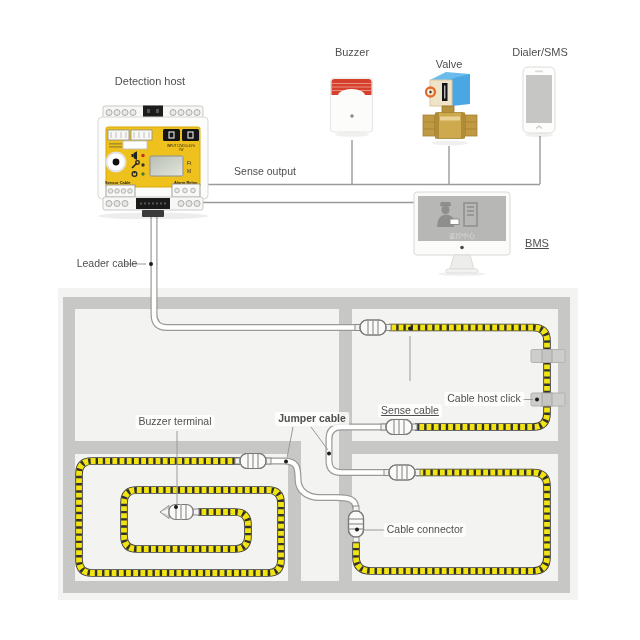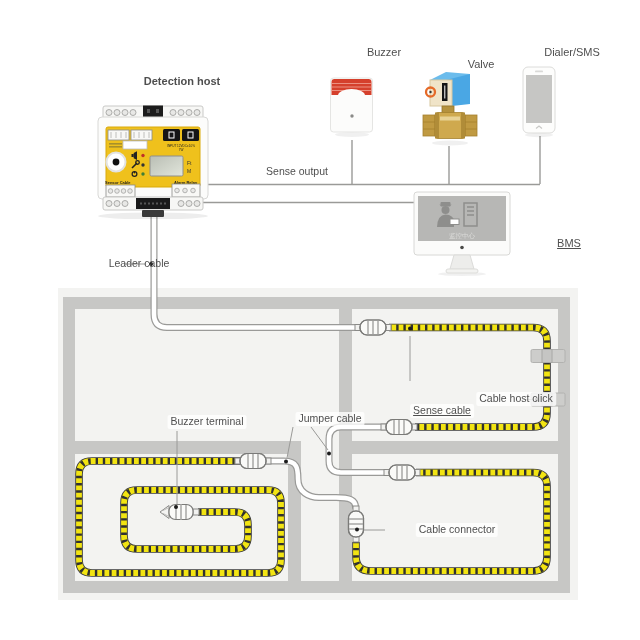--- a/index.html
+++ b/index.html
@@ -5,21 +5,21 @@
   html,body{margin:0;padding:0;background:#fff;}
   .stage{position:relative;width:640px;height:640px;background:#fff;overflow:hidden;
          font-family:"Liberation Sans", sans-serif;}
   .floor-bg{position:absolute;left:58px;top:288px;width:520px;height:312px;background:#f3f3f1;}
   .wall{position:absolute;background:#c7c7c5;}
   .wall-outer{position:absolute;left:63px;top:297px;width:507px;height:296px;
               border:12px solid #c7c7c5;background:transparent;box-sizing:border-box;}
   .overlay{position:absolute;left:0;top:0;}
   .dev{position:absolute;}
   .lbl{position:absolute;font-size:10.5px;color:#4f4f4f;white-space:nowrap;
-       transform:translateX(-50%);line-height:1.1;margin-left:32px;}
+       transform:translateX(-50%);line-height:1.1;}
   .lbl-bg{background:rgba(255,255,255,.78);padding:1px 3px;border-radius:2px;}
   .lbl-big{font-size:11px;}
 </style>
 </head>
 <body>
 
 <div class="stage">
 
   <div class="floor-bg"></div>
   <div class="wall-outer"></div>
@@ -292,26 +292,26 @@
         <rect x="52" y="13" width="13" height="23"></rect>
         <path d="M55,17 h7 M55,21 h7 M55,25 h7"></path>
       </g>
       <text x="50" y="48" font-size="6.5" fill="#dcdcda" text-anchor="middle">监控中心</text>
       <circle cx="50" cy="57.5" r="1.8" fill="#4a4a48"></circle>
       <polygon points="42,65 58,65 62,79 38,79" fill="#ededeb" stroke="#dcdcda"></polygon>
       <rect x="34" y="79" width="32" height="4" rx="2" fill="#f3f3f1" stroke="#ddddda"></rect>
     </svg>
   </div>
 
-  <div class="lbl lbl-big" style="left:150px;top:75px;font-weight:bold;">Detection host</div>
+  <div class="lbl lbl-big" style="left:150px;top:75px;">Detection host</div>
   <div class="lbl lbl-big" style="left:352px;top:46px;">Buzzer</div>
   <div class="lbl lbl-big" style="left:449px;top:58px;">Valve</div>
   <div class="lbl lbl-big" style="left:540px;top:46px;">Dialer/SMS</div>
   <div class="lbl" style="left:265px;top:166px;">Sense output</div>
   <div class="lbl lbl-big" style="left:537px;top:237px;text-decoration:underline;">BMS</div>
   <div class="lbl" style="left:92px;top:258px;padding-left:30px;">Leader cable</div>
   <div class="lbl lbl-bg" style="left:410px;top:404px;text-decoration:underline;">Sense cable</div>
   <div class="lbl lbl-bg" style="left:484px;top:392px;">Cable host click</div>
-  <div class="lbl lbl-bg" style="left:298px;top:412px;">Jumper cable</div>
+  <div class="lbl lbl-bg" style="left:312px;top:412px;font-weight:bold;">Jumper cable</div>
   <div class="lbl lbl-bg" style="left:175px;top:415px;">Buzzer terminal</div>
   <div class="lbl lbl-bg" style="left:425px;top:523px;">Cable connector</div>
 
 </div>
 
 </body></html>

